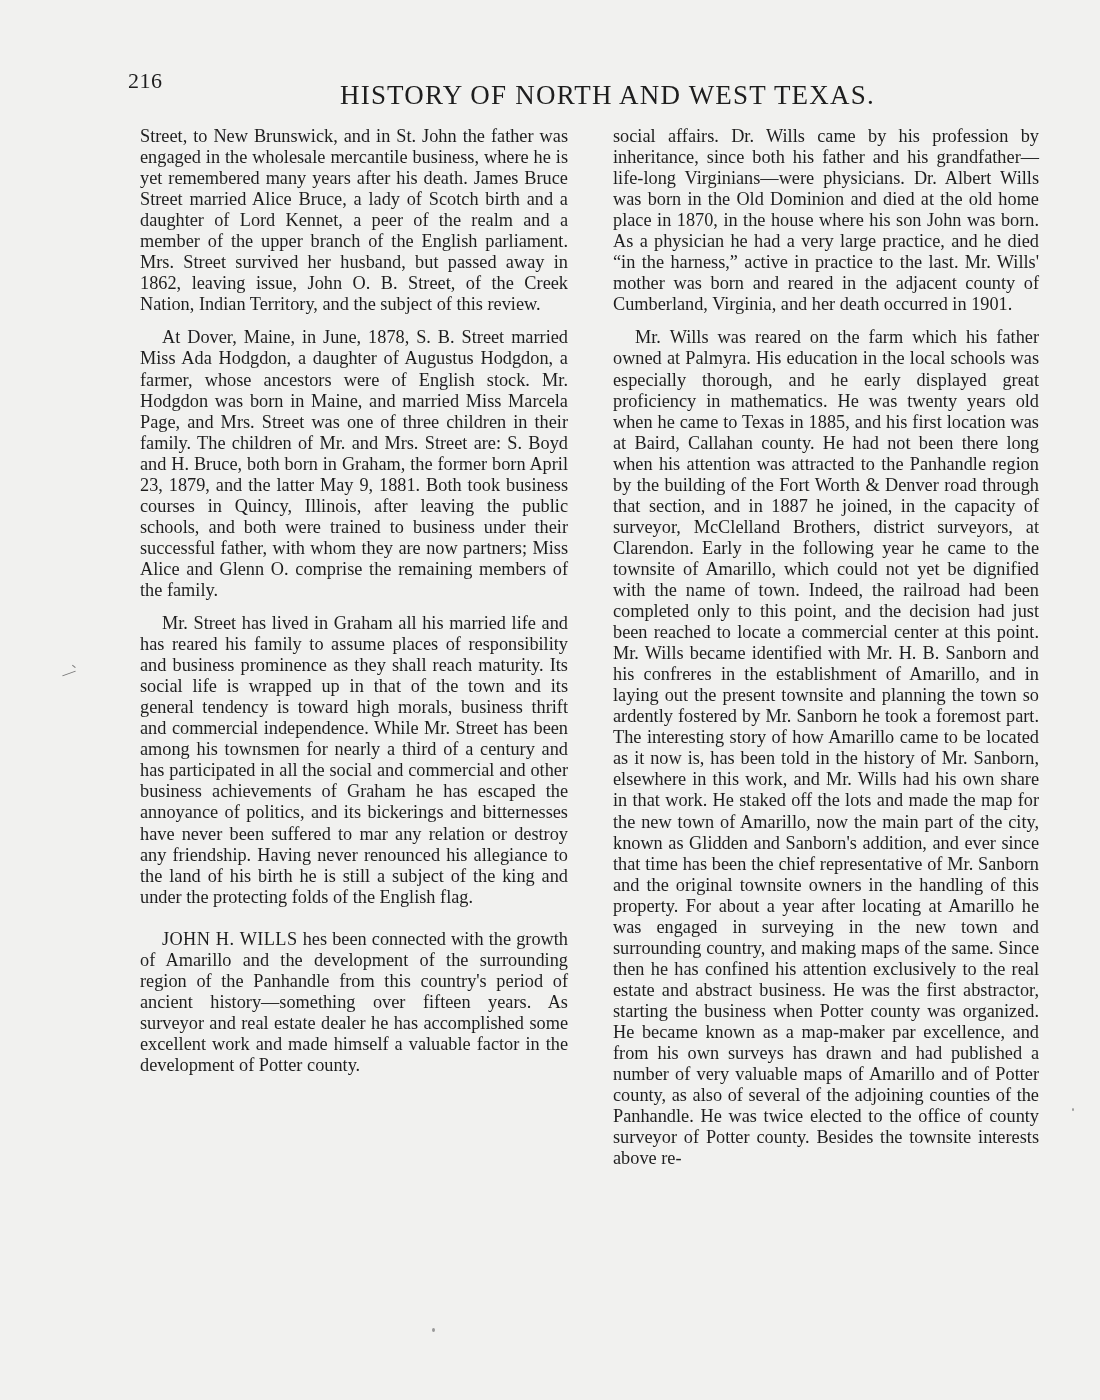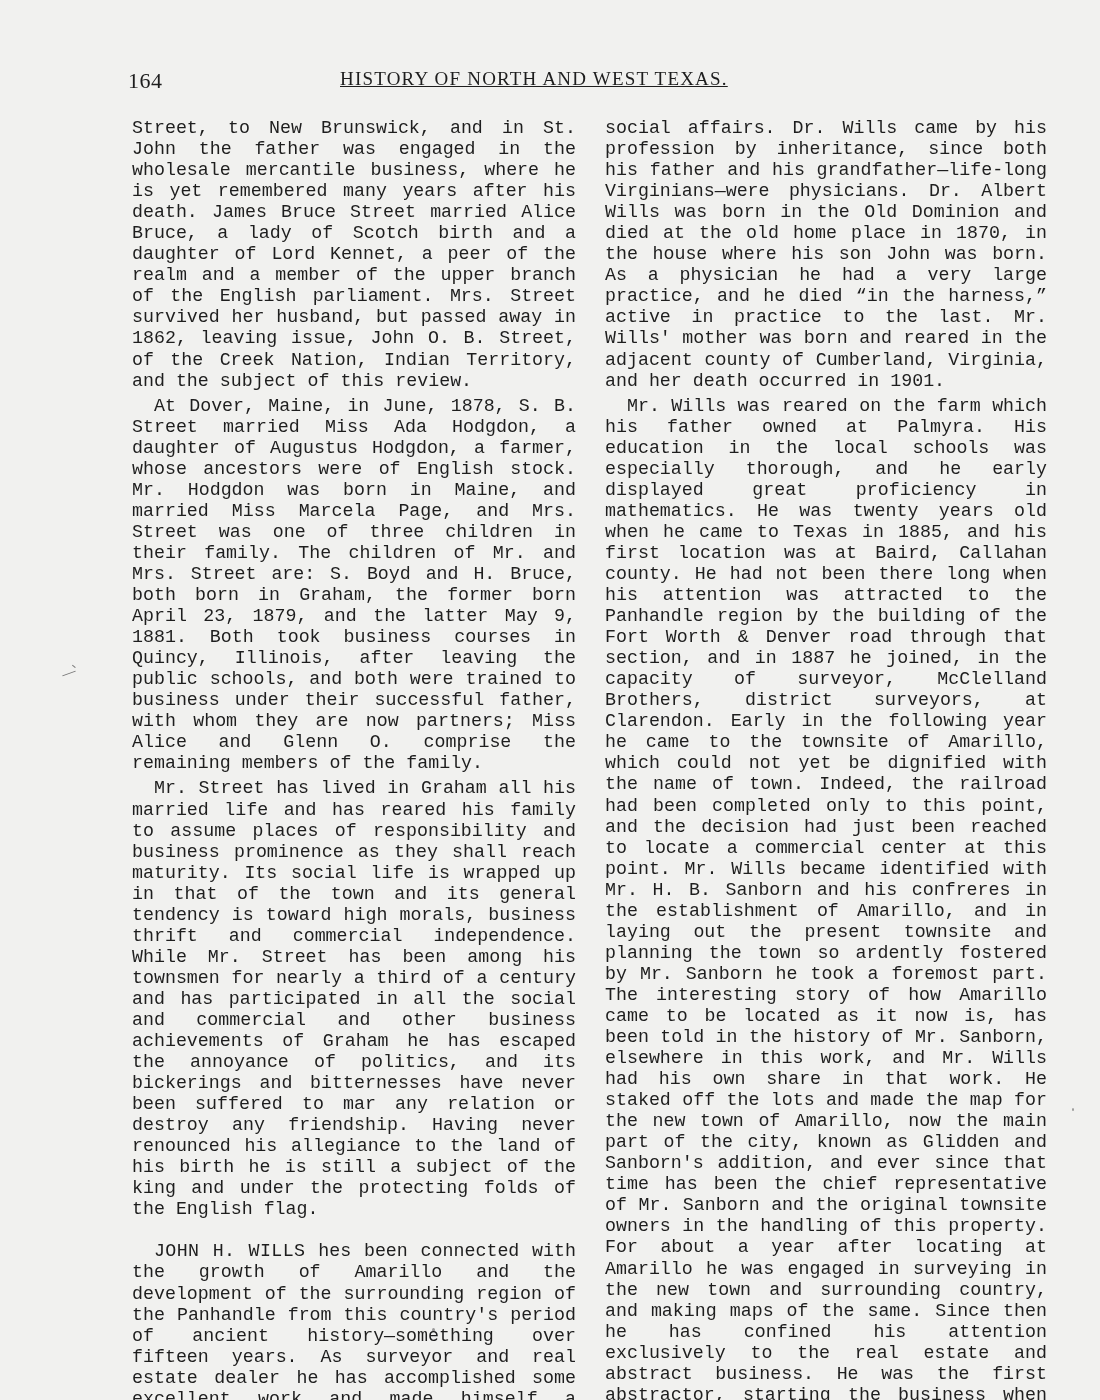--- a/index.html
+++ b/index.html
@@ -25,39 +25,37 @@
   .page-number {
     position: absolute;
     left: 0;
     top: 0;
     font-size: 22px;
     letter-spacing: 0.5px;
   }
   .running-title {
     position: absolute;
     left: 212px;
-    top: 0;
-    font-size: 19px;
+    top: 12px;
+    font-size: 27px;
     letter-spacing: 1.2px;
-    text-decoration: underline;
   }
   .column {
     position: absolute;
     top: 114px;
     width: 452px;
     font-size: 18.3px;
     line-height: 21.05px;
     text-align: justify;
   }
   .col-left { left: 128px; }
   .col-right { left: 601px; width: 450px; }
   .column p {
-    margin: 4px;
+    margin: 12px;
     text-indent: 22px;
-    font-family: Liberation Mono, monospace;
   }
   .column p.no-indent { text-indent: 0; }
   .column p.section-start {
     margin-top: 21px;
   }
   .caps {
     letter-spacing: 0.4px;
   }
   .margin-mark {
     position: absolute;
@@ -83,21 +81,21 @@
     width: 3px;
     height: 4px;
     border-radius: 50%;
     background: #999;
   }
 </style>
 </head>
 <body>
 
 <div class="page-header">
-  <span class="page-number">164</span>
+  <span class="page-number">216</span>
   <span class="running-title">HISTORY OF NORTH AND WEST TEXAS.</span>
 </div>
 
 <div class="margin-mark"></div>
 <div class="speck" style="left:432px; top:1328px;"></div>
 <div class="speck" style="left:1072px; top:1108px; width:2px; height:3px;"></div>
 
 <div class="column col-left">
   <p class="no-indent">Street, to New Brunswick, and in St. John the father was engaged in the wholesale mercantile business, where he is yet remembered many years after his death. James Bruce Street married Alice Bruce, a lady of Scotch birth and a daughter of Lord Kennet, a peer of the realm and a member of the upper branch of the English parliament. Mrs. Street survived her husband, but passed away in 1862, leaving issue, John O. B. Street, of the Creek Nation, Indian Territory, and the subject of this review.</p>
   <p>At Dover, Maine, in June, 1878, S. B. Street married Miss Ada Hodgdon, a daughter of Augustus Hodgdon, a farmer, whose ancestors were of English stock. Mr. Hodgdon was born in Maine, and married Miss Marcela Page, and Mrs. Street was one of three children in their family. The children of Mr. and Mrs. Street are: S. Boyd and H. Bruce, both born in Graham, the former born April 23, 1879, and the latter May 9, 1881. Both took business courses in Quincy, Illinois, after leaving the public schools, and both were trained to business under their successful father, with whom they are now partners; Miss Alice and Glenn O. comprise the remaining members of the family.</p>

